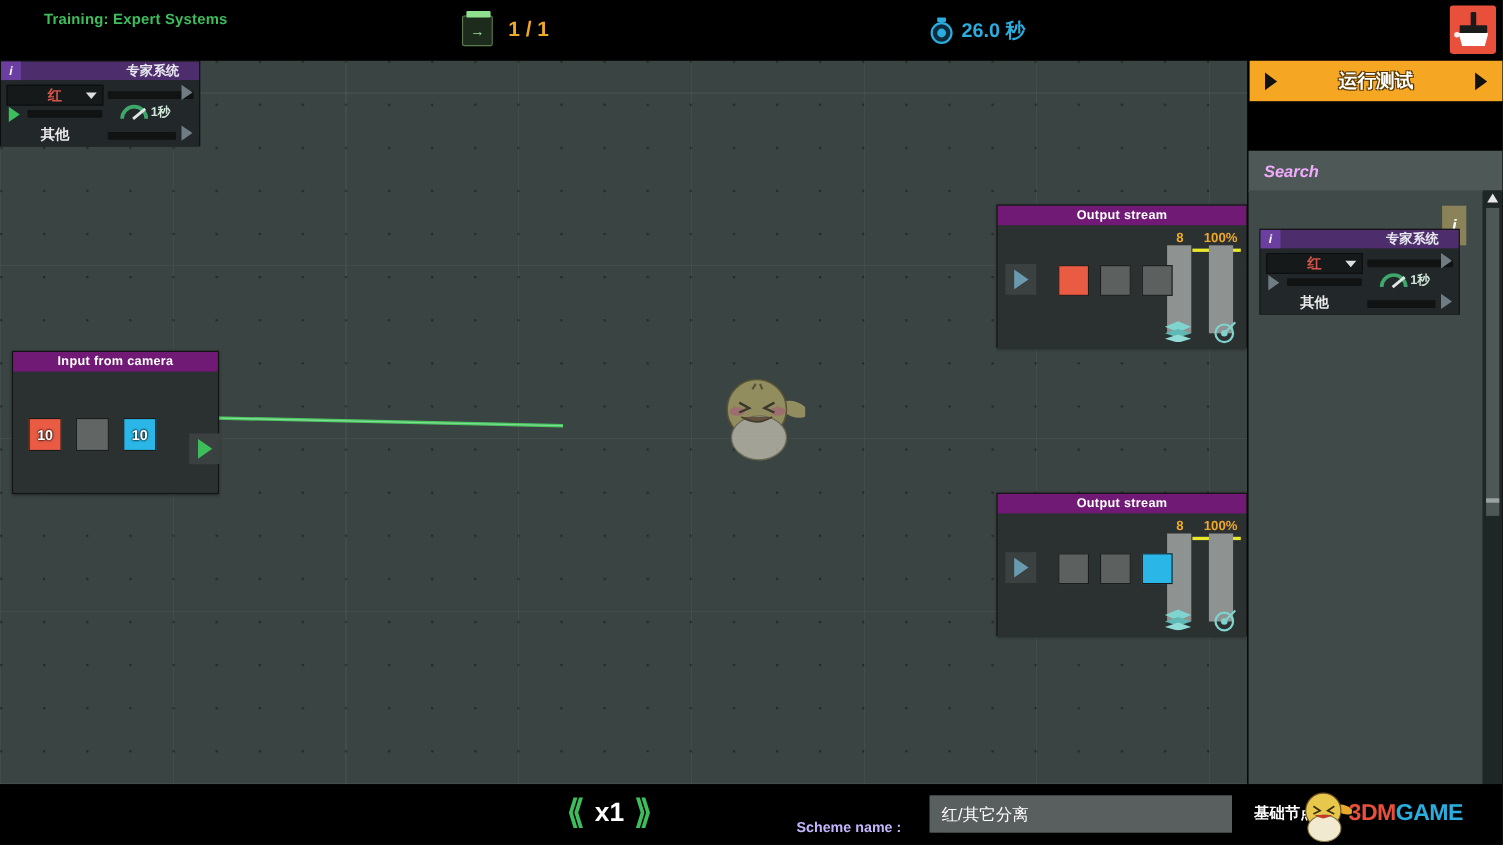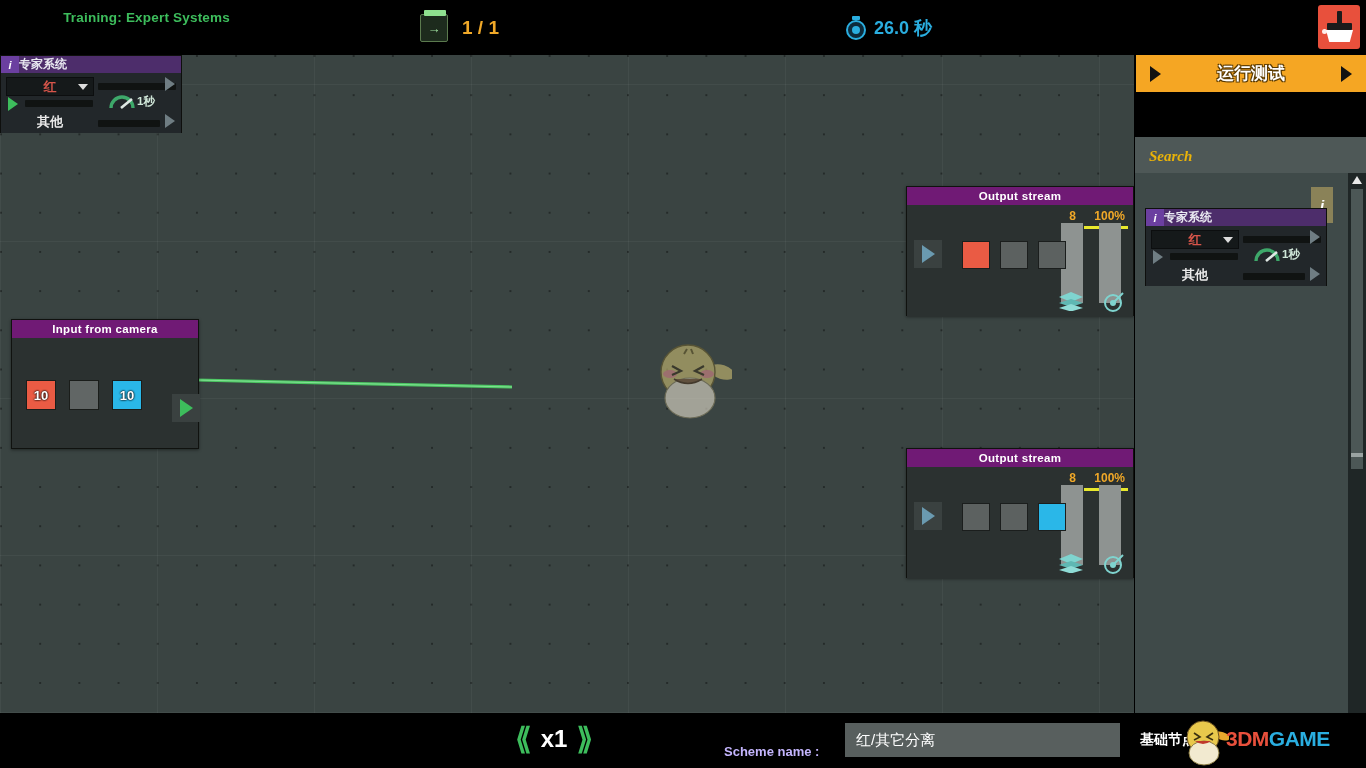--- a/index.html
+++ b/index.html
@@ -11,21 +11,21 @@
     -webkit-font-smoothing:antialiased;
   }
 
   
   #topbar {
     position:absolute; left:0; top:0; width:1366px; height:55px;
     background:#000; z-index:30;
   }
   .training-title {
     position:absolute; left:40px; top:9px; width:190px;
-    text-align:right; color:#3dbd5c; font-size:13.5px; font-weight:bold;
+    text-align:left; color:#3dbd5c; font-size:13.5px; font-weight:bold;
     line-height:1.35; letter-spacing:.2px;
   }
   .level-group { position:absolute; left:420px; top:14px; display:flex; align-items:center; gap:14px; }
   .level-icon {
     width:28px; height:28px; background:#1d2b1d; border:1px solid #5b7a4e;
     position:relative; border-radius:2px;
   }
   .level-icon:before {
     content:""; position:absolute; left:3px; top:-5px; width:22px; height:6px;
     background:#8fe08f; border-radius:1px;
@@ -107,21 +107,21 @@
   #wire {
     position:absolute; left:196px; top:322px; width:316px; height:14px;
     pointer-events:none;
   }
 
   
   #node-expert { left:503px; top:340px; width:182px; height:78px; border:1px solid #0e0f0d; background:#232827;}
   .exp-head { height:17px; background:#4d2d6b; display:flex; align-items:center; position:relative; }
   .exp-head .ibadge { width:18px; height:17px; background:#6b3fa0; color:#fff; font-size:11px; font-weight:bold;
                       display:flex; align-items:center; justify-content:center; font-style:italic; }
-  .exp-head .title { flex:1; text-align:left; color:#e8e8f0; font-size:12px; font-weight:bold; padding-right:18px;border-radius:7px; }
+  .exp-head .title { flex:1; text-align:right; color:#e8e8f0; font-size:12px; font-weight:bold; padding-right:18px;border-radius:7px; }
   .exp-body { position:relative; height:60px; background:#22272a; }
   .dropdown {
     position:absolute; left:5px; top:4px; width:88px; height:19px; background:#15191a;
     border:1px solid #0c0e0f; display:flex; align-items:center; justify-content:center;
   }
   .dropdown .val { color:#d7554a; font-size:13px; font-weight:bold; }
   .dropdown .caret { position:absolute; right:5px; top:6px; width:0;height:0;
                      border-left:5px solid transparent;border-right:5px solid transparent;border-top:6px solid #ddd; }
   .bar { position:absolute; height:7px; background:#101312; border-radius:1px; }
   .port-sm {
@@ -161,21 +161,21 @@
     display:flex; align-items:center; justify-content:space-between; padding:0 14px; cursor:pointer;
   }
   #runtest .lbl { flex:1; text-align:center; color:#fff; font-size:17px; font-weight:bold;
                   text-shadow:1px 1px 0 #5a3a00, -1px -1px 0 #5a3a00, 1px -1px 0 #5a3a00, -1px 1px 0 #5a3a00; }
   .rt-arrow { width:0;height:0;border-left:11px solid #111;border-top:8px solid transparent;border-bottom:8px solid transparent; }
   .rt-arrow.left { border-left:11px solid #111; }
   #searchbox {
     position:absolute; left:1px; top:82px; width:231px; height:38px; background:#4e5857;
     display:flex; align-items:center; padding-left:14px; cursor:text;
   }
-  #searchbox .ph { color:#eab308; font-size:15px; font-style:italic; font-weight:bold;font-family:Liberation Serif, serif; }
+  #searchbox .ph { color:#f0abfc; font-size:15px; font-style:italic; font-weight:bold; }
   #palette {
     position:absolute; left:1px; top:118px; width:213px; height:540px; background:#3f4a49;
   }
   #infotab {
     position:absolute; left:176px; top:14px; width:22px; height:36px; background:#8a8258;
     display:flex; align-items:center; justify-content:center; cursor:pointer;
   }
   #infotab .i { color:#fff; font-size:15px; font-weight:bold; font-style:italic; }
   #pal-node { position:absolute; left:10px; top:35px; width:182px; height:78px; background:#232827; border:1px solid #0e0f0d; cursor:pointer;}
   #scrollbar { position:absolute; left:214px; top:118px; width:18px; height:540px; background:#1f2626; }

